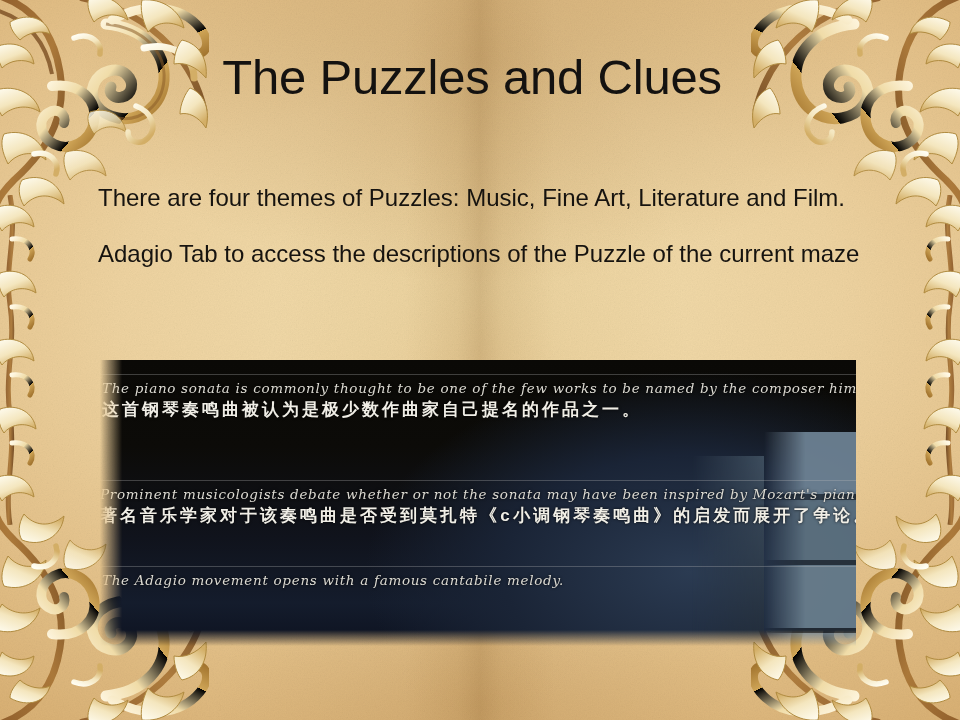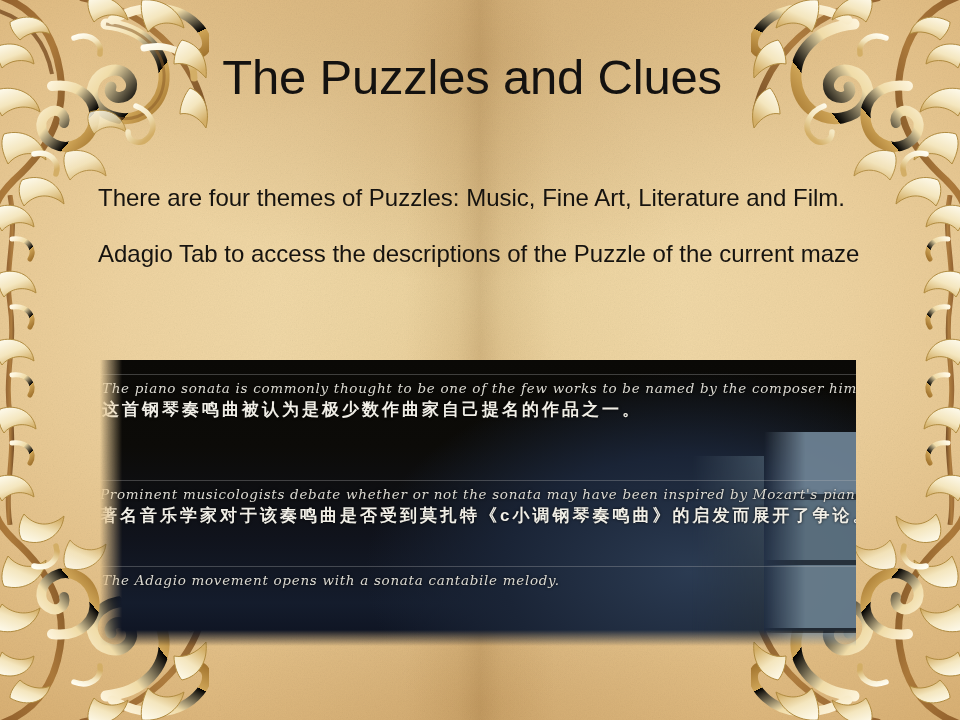--- a/index.html
+++ b/index.html
@@ -171,21 +171,21 @@
     display: block;
     font-family: "DejaVu Serif", serif;
     font-style: italic;
     font-size: 13.5px;
     letter-spacing: 0.7px;
     color: #dcdad2;
   }
   .cap .zh {
     display: block;
     margin-top: 2px;
-    font-family: Liberation Sans, sans-serif;
+    font-family: Liberation Mono, monospace;
     font-size: 17px;
     letter-spacing: 3px;
     color: #f0eee6;
     font-weight: 700;
   }
   .cap.c1 { top: 20px;  padding-left: 2px; }
   .cap.c2 { top: 126px; padding-left: 0px; }
   .cap.c3 { top: 212px; padding-left: 2px; }
 </style>
 </head>
@@ -400,17 +400,17 @@
 
     <div class="cap c1">
       <span class="en">The piano sonata is commonly thought to be one of the few works to be named by the composer himself.</span>
       <span class="zh">这首钢琴奏鸣曲被认为是极少数作曲家自己提名的作品之一。</span>
     </div>
     <div class="cap c2">
       <span class="en">Prominent musicologists debate whether or not the sonata may have been inspired by Mozart's piano sonata in c Minor.</span>
       <span class="zh">著名音乐学家对于该奏鸣曲是否受到莫扎特《c小调钢琴奏鸣曲》的启发而展开了争论。</span>
     </div>
     <div class="cap c3">
-      <span class="en">The Adagio movement opens with a sonata cantabile melody.</span>
+      <span class="en">The Adagio movement opens with a famous cantabile melody.</span>
     </div>
   </div>
 
 </div>
 
 </body></html>

